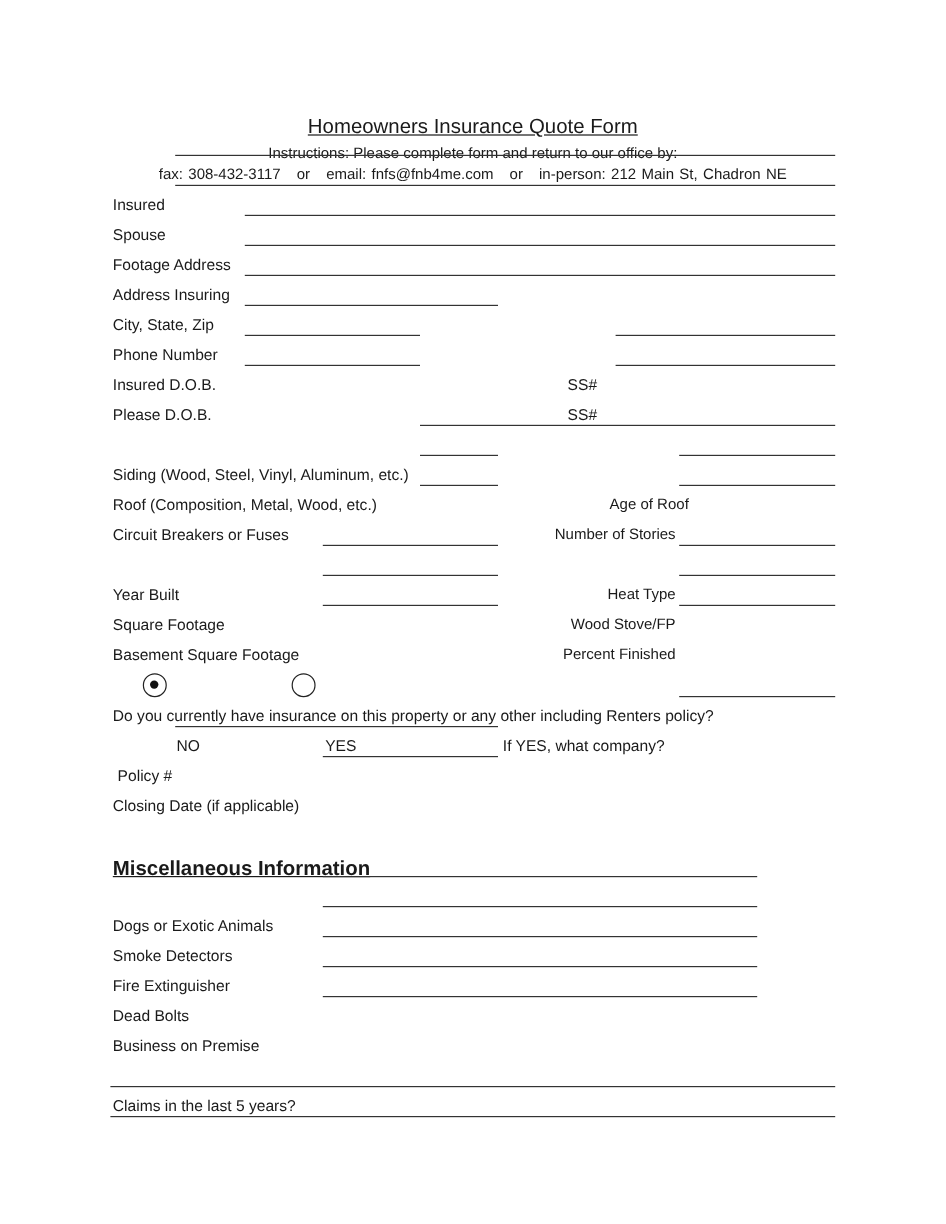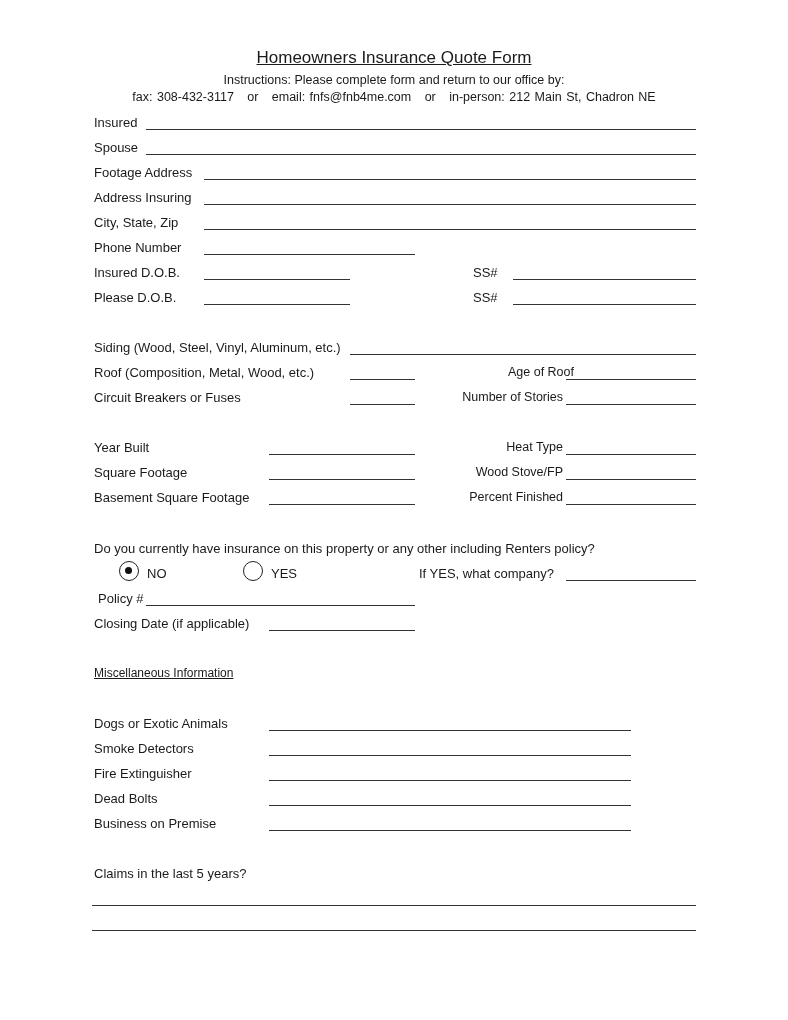--- a/index.html
+++ b/index.html
@@ -1,27 +1,27 @@
 <!DOCTYPE html>
 <html><head>
   <meta charset="utf-8">
   <style>
     html, body { margin: 0; padding: 0; background: #ffffff; }
     body { width: 788px; height: 1020px; position: relative; overflow: hidden;
            font-family: "Liberation Sans", sans-serif; color: #1a1a1a; }
-    .abs { position: absolute; white-space: nowrap; }
+    .abs { position: absolute; white-space: nowrap; margin-top: 48px; }
     .title { left: 0; width: 788px; top: 48px; text-align: center; font-size: 17px;
              text-decoration: underline; }
     .instr { left: 0; width: 788px; top: 73px; text-align: center; font-size: 12.5px; }
     .instr b { font-weight: normal; }
     .contact { left: 0; width: 788px; top: 90px; text-align: center; font-size: 12.5px; word-spacing: 1px; }
     .lbl { font-size: 13px; }
     .rlbl { font-size: 12.5px; text-align: right; }
     .line { position: absolute; height: 0; border-top: 1.5px solid #333; }
-    .section-head { font-size: 12px; font-weight: normal; text-decoration: underline; }
+    .section-head { font-size: 17px; font-weight: bold; text-decoration: underline; }
     .radio { position: absolute; width: 20px; height: 20px; border: 1.5px solid #222;
              border-radius: 50%; box-sizing: border-box; background: #fff; }
     .radio .dot { position: absolute; left: 5px; top: 5px; width: 7px; height: 7px;
                   border-radius: 50%; background: #111; }
   </style>
 </head>
 <body>
 
 <div class="abs title">Homeowners Insurance Quote Form</div>
 <div class="abs instr"><b>Instructions</b><span>: Please complete form and return to our office by:</span></div>

